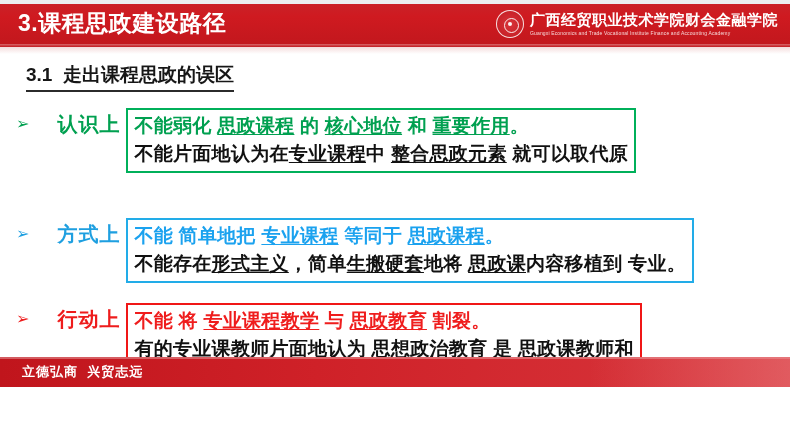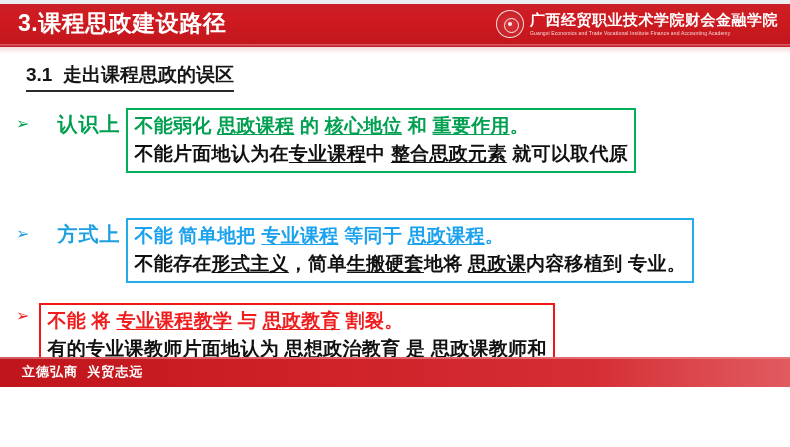--- a/index.html
+++ b/index.html
@@ -267,20 +267,21 @@
         <span class="bullet-label label-blue">方式上</span>
       </div>
       <div class="box box-blue">
         <div class="line accent-blue"><span>不能  简单地把 </span><span class="u">专业课程</span><span>  等同于  </span><span class="u">思政课程</span><span>。</span></div>
         <div class="line"><span>不能存在</span><span class="u">形式主义</span><span>，简单</span><span class="u">生搬硬套</span><span>地将 </span><span class="u">思政课</span><span>内容移植到 专业。</span></div>
       </div>
     </div>
   <div class="row" id="row-3">
       <div class="bullet">
         <span class="arrow arrow-red">➢</span>
+        <span class="bullet-label label-red">行动上</span>
       </div>
       <div class="box box-red">
         <div class="line accent-red"><span>不能 将 </span><span class="u">专业课程教学</span><span>  与  </span><span class="u">思政教育</span><span>  割裂。</span></div>
         <div class="line"><span>有的专业课教师片面地认为  </span><span class="u">思想政治教育</span><span>  是  </span><span class="u">思政课</span><span>教师和</span></div>
       </div>
     </div>
 
   <div class="footer">
     <div class="footer-fade"></div>
     <div class="footer-text">立德弘商  兴贸志远</div>

